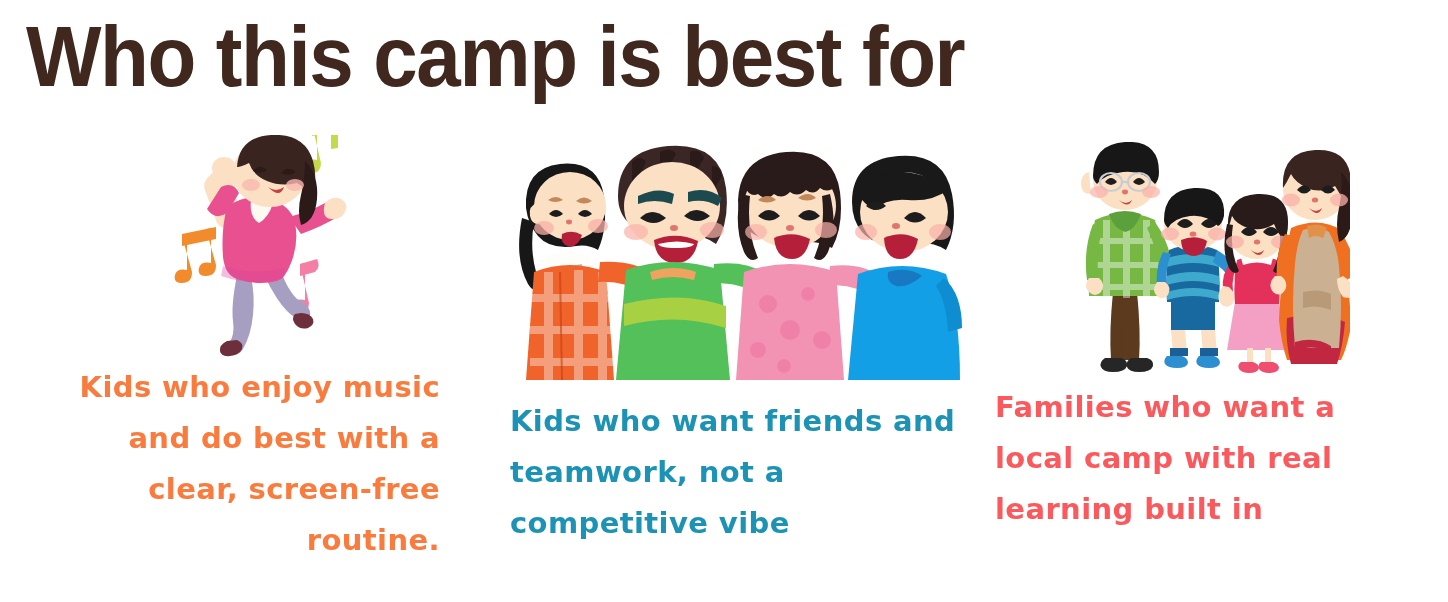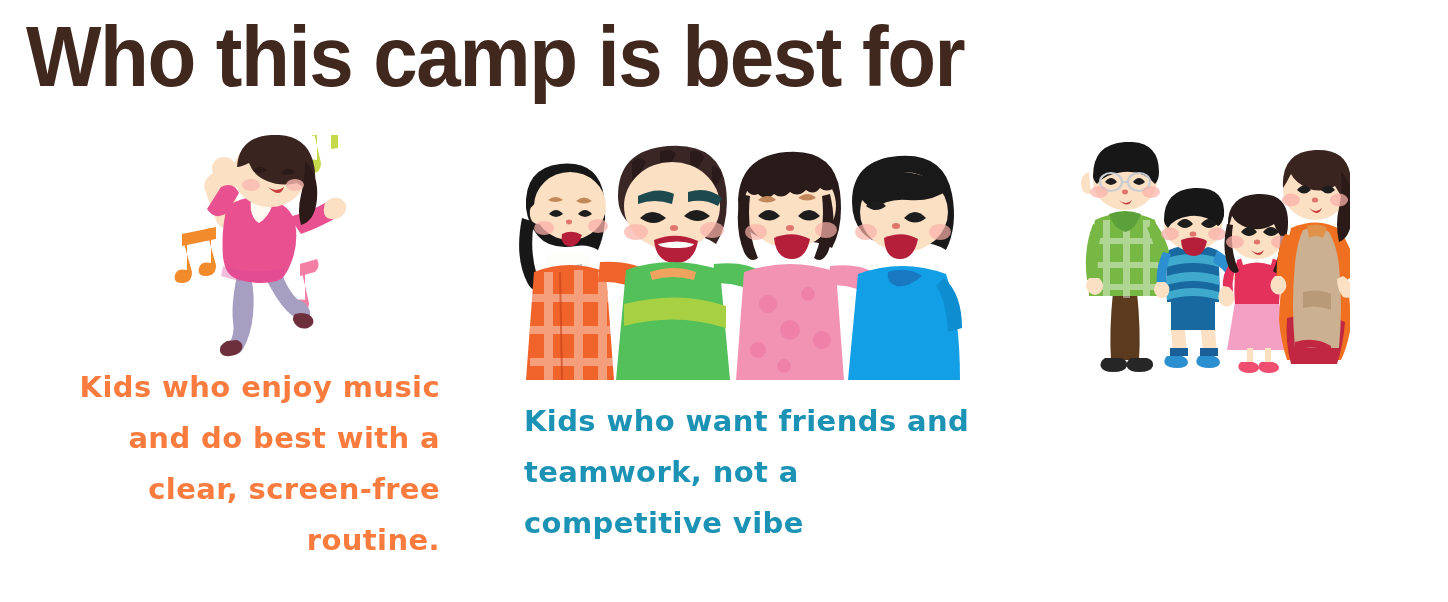--- a/index.html
+++ b/index.html
@@ -54,21 +54,21 @@
   #column-3 .art-wrap { height: 252px; }
 
   .caption {
     font-family: "DejaVu Sans", sans-serif;
     font-weight: 700;
     font-size: 29px;
     line-height: 51px;
     letter-spacing: 0.4px;
   }
   #caption-1 { color: #f97b3d; margin-left: 30px; width: 410px; }
-  #caption-2 { color: #1c93b4; margin-left: 44px; width: 450px; }
+  #caption-2 { color: #1c93b4; margin-left: 30px; width: 450px; }
   #caption-3 { color: #fa5a5e; margin-left: 20px; width: 420px; }
 
   
   svg.art { display: block; position: absolute; }
 </style>
 </head>
 <body>
 
 <div id="slide">
 
@@ -356,15 +356,16 @@
           <path d="M266 30 q14 14 12 40 q-2 26 -14 30 q-4 -18 0 -34 q4 -18 2 -36 Z" fill="#2b1a17"></path>
           <path d="M222 48 q7 -9 14 0 q-7 7 -14 0 Z" fill="#1d1d1d"></path>
           <path d="M246 48 q7 -9 14 0 q-7 7 -14 0 Z" fill="#1d1d1d"></path>
           <ellipse cx="240" cy="58" rx="3.2" ry="2.5" fill="#e0756d"></ellipse>
           <path d="M234 66 q7 6 13 0 q-4 10 -13 0 Z" fill="#c8413f"></path>
           <ellipse cx="216" cy="58" rx="9" ry="6.5" fill="#f9b0a8" opacity="0.75"></ellipse>
           <ellipse cx="264" cy="58" rx="9" ry="6.5" fill="#f9b0a8" opacity="0.75"></ellipse>
         </g>
       </svg>
     </div>
+    <div class="caption" id="caption-3">Families who want a local camp with real learning built in</div>
   </div>
 
 </div>
 
 </body></html>

